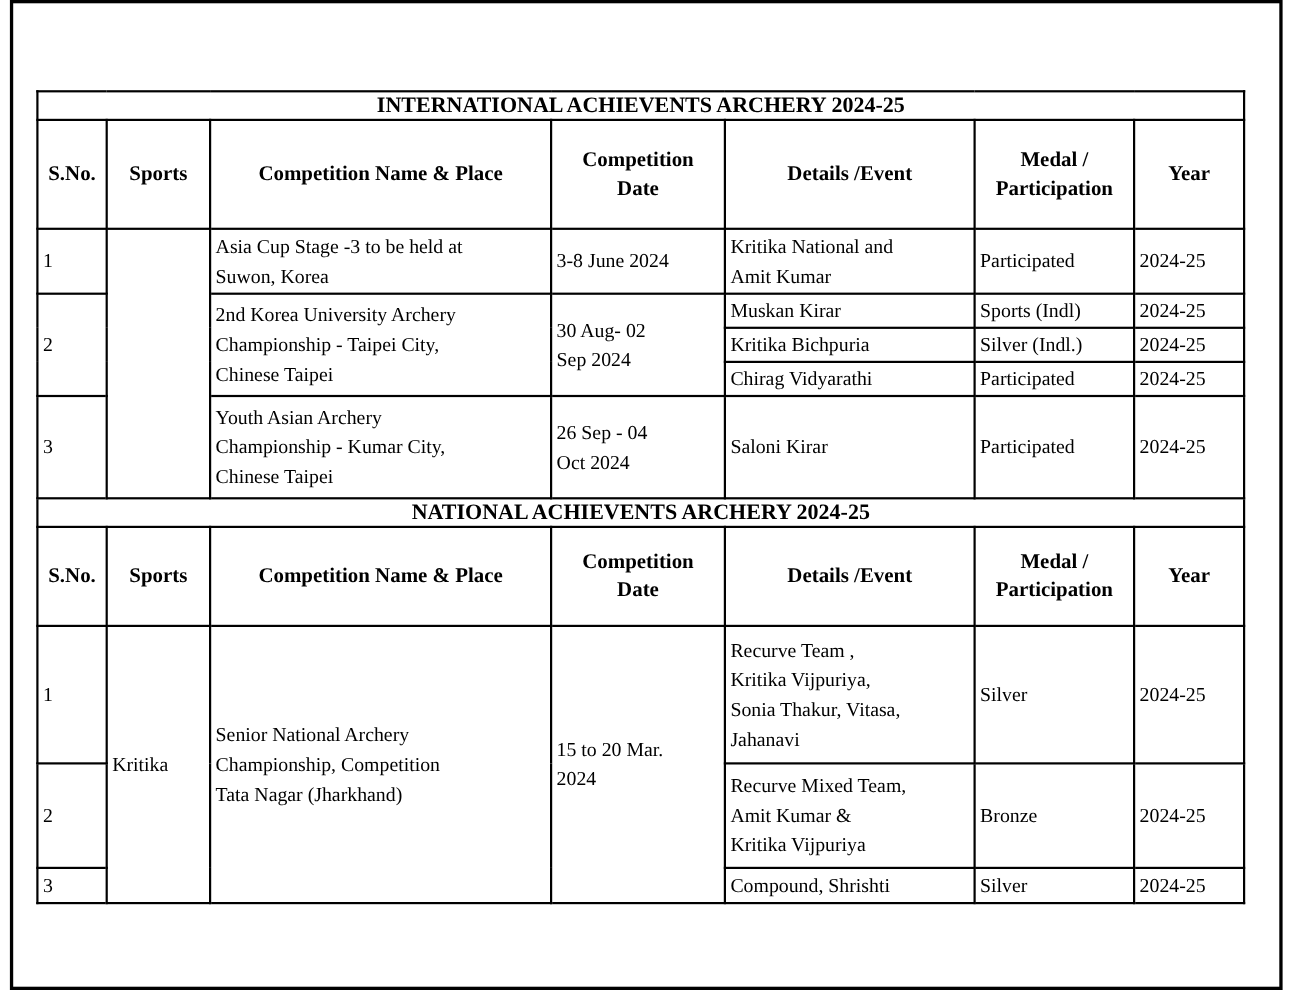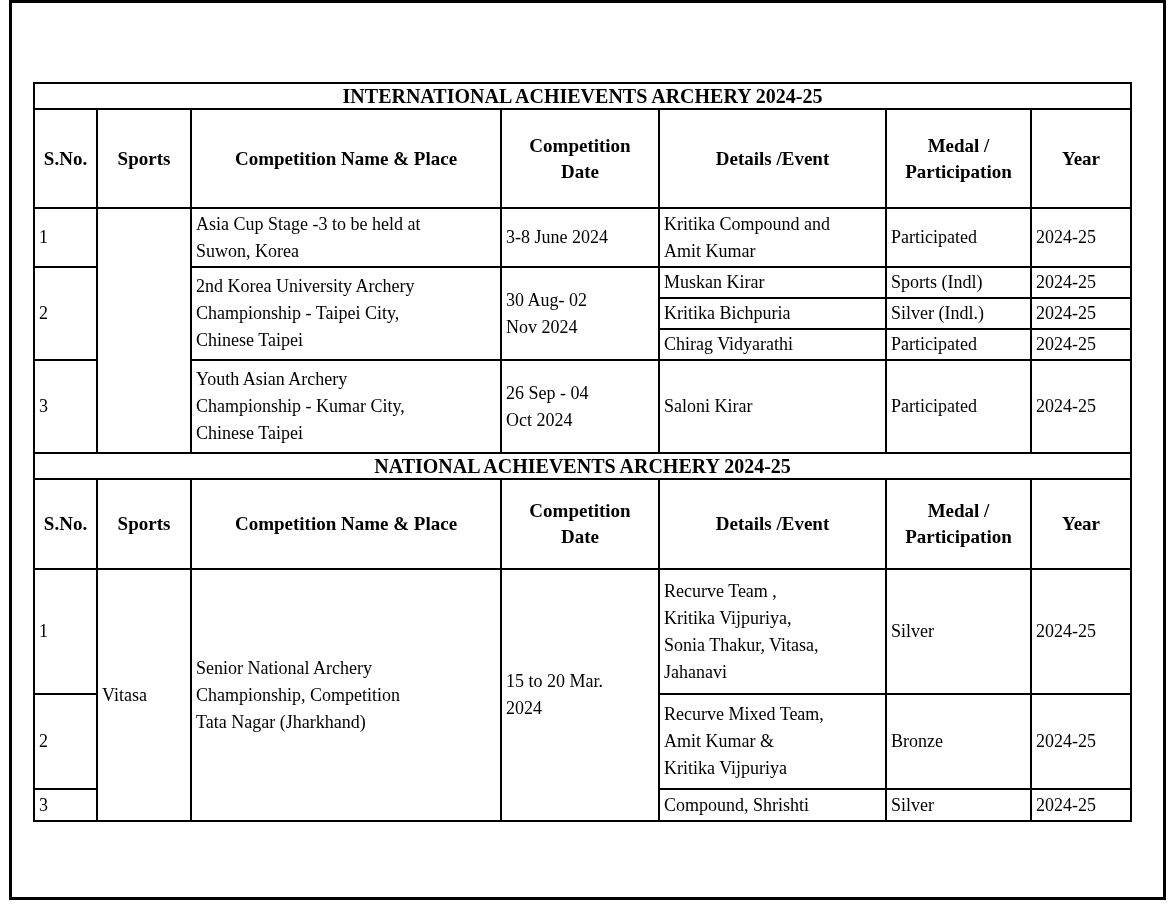--- a/index.html
+++ b/index.html
@@ -89,33 +89,33 @@
 Participation</th>
       <th>Year</th>
     </tr>
 
     <tr style="height:59px">
       <td>1</td>
       <td rowspan="5"></td>
       <td>Asia Cup Stage -3 to be held at
 Suwon, Korea</td>
       <td>3-8 June 2024</td>
-      <td>Kritika Compound and
+      <td>Kritika National and
 Amit Kumar</td>
       <td>Participated</td>
       <td>2024-25</td>
     </tr>
 
     <tr style="height:31px">
       <td rowspan="3">2</td>
       <td rowspan="3">2nd Korea University Archery
 Championship - Taipei City,
 Chinese Taipei</td>
       <td rowspan="3">30 Aug- 02
-Nov 2024</td>
+Sep 2024</td>
       <td>Muskan Kirar</td>
       <td>Sports (Indl)</td>
       <td>2024-25</td>
     </tr>
     <tr style="height:31px">
       <td>Kritika Bichpuria</td>
       <td>Silver (Indl.)</td>
       <td>2024-25</td>
     </tr>
     <tr style="height:31px">
@@ -147,21 +147,21 @@
       <th>Competition
 Date</th>
       <th>Details /Event</th>
       <th>Medal /
 Participation</th>
       <th>Year</th>
     </tr>
 
     <tr style="height:125px">
       <td>1</td>
-      <td rowspan="3">Vitasa</td>
+      <td rowspan="3">Kritika</td>
       <td rowspan="3">Senior National Archery
 Championship, Competition
 Tata Nagar (Jharkhand)</td>
       <td rowspan="3">15 to 20 Mar.
 2024</td>
       <td>Recurve Team ,
 Kritika Vijpuriya,
 Sonia Thakur, Vitasa,
 Jahanavi</td>
       <td>Silver</td>

